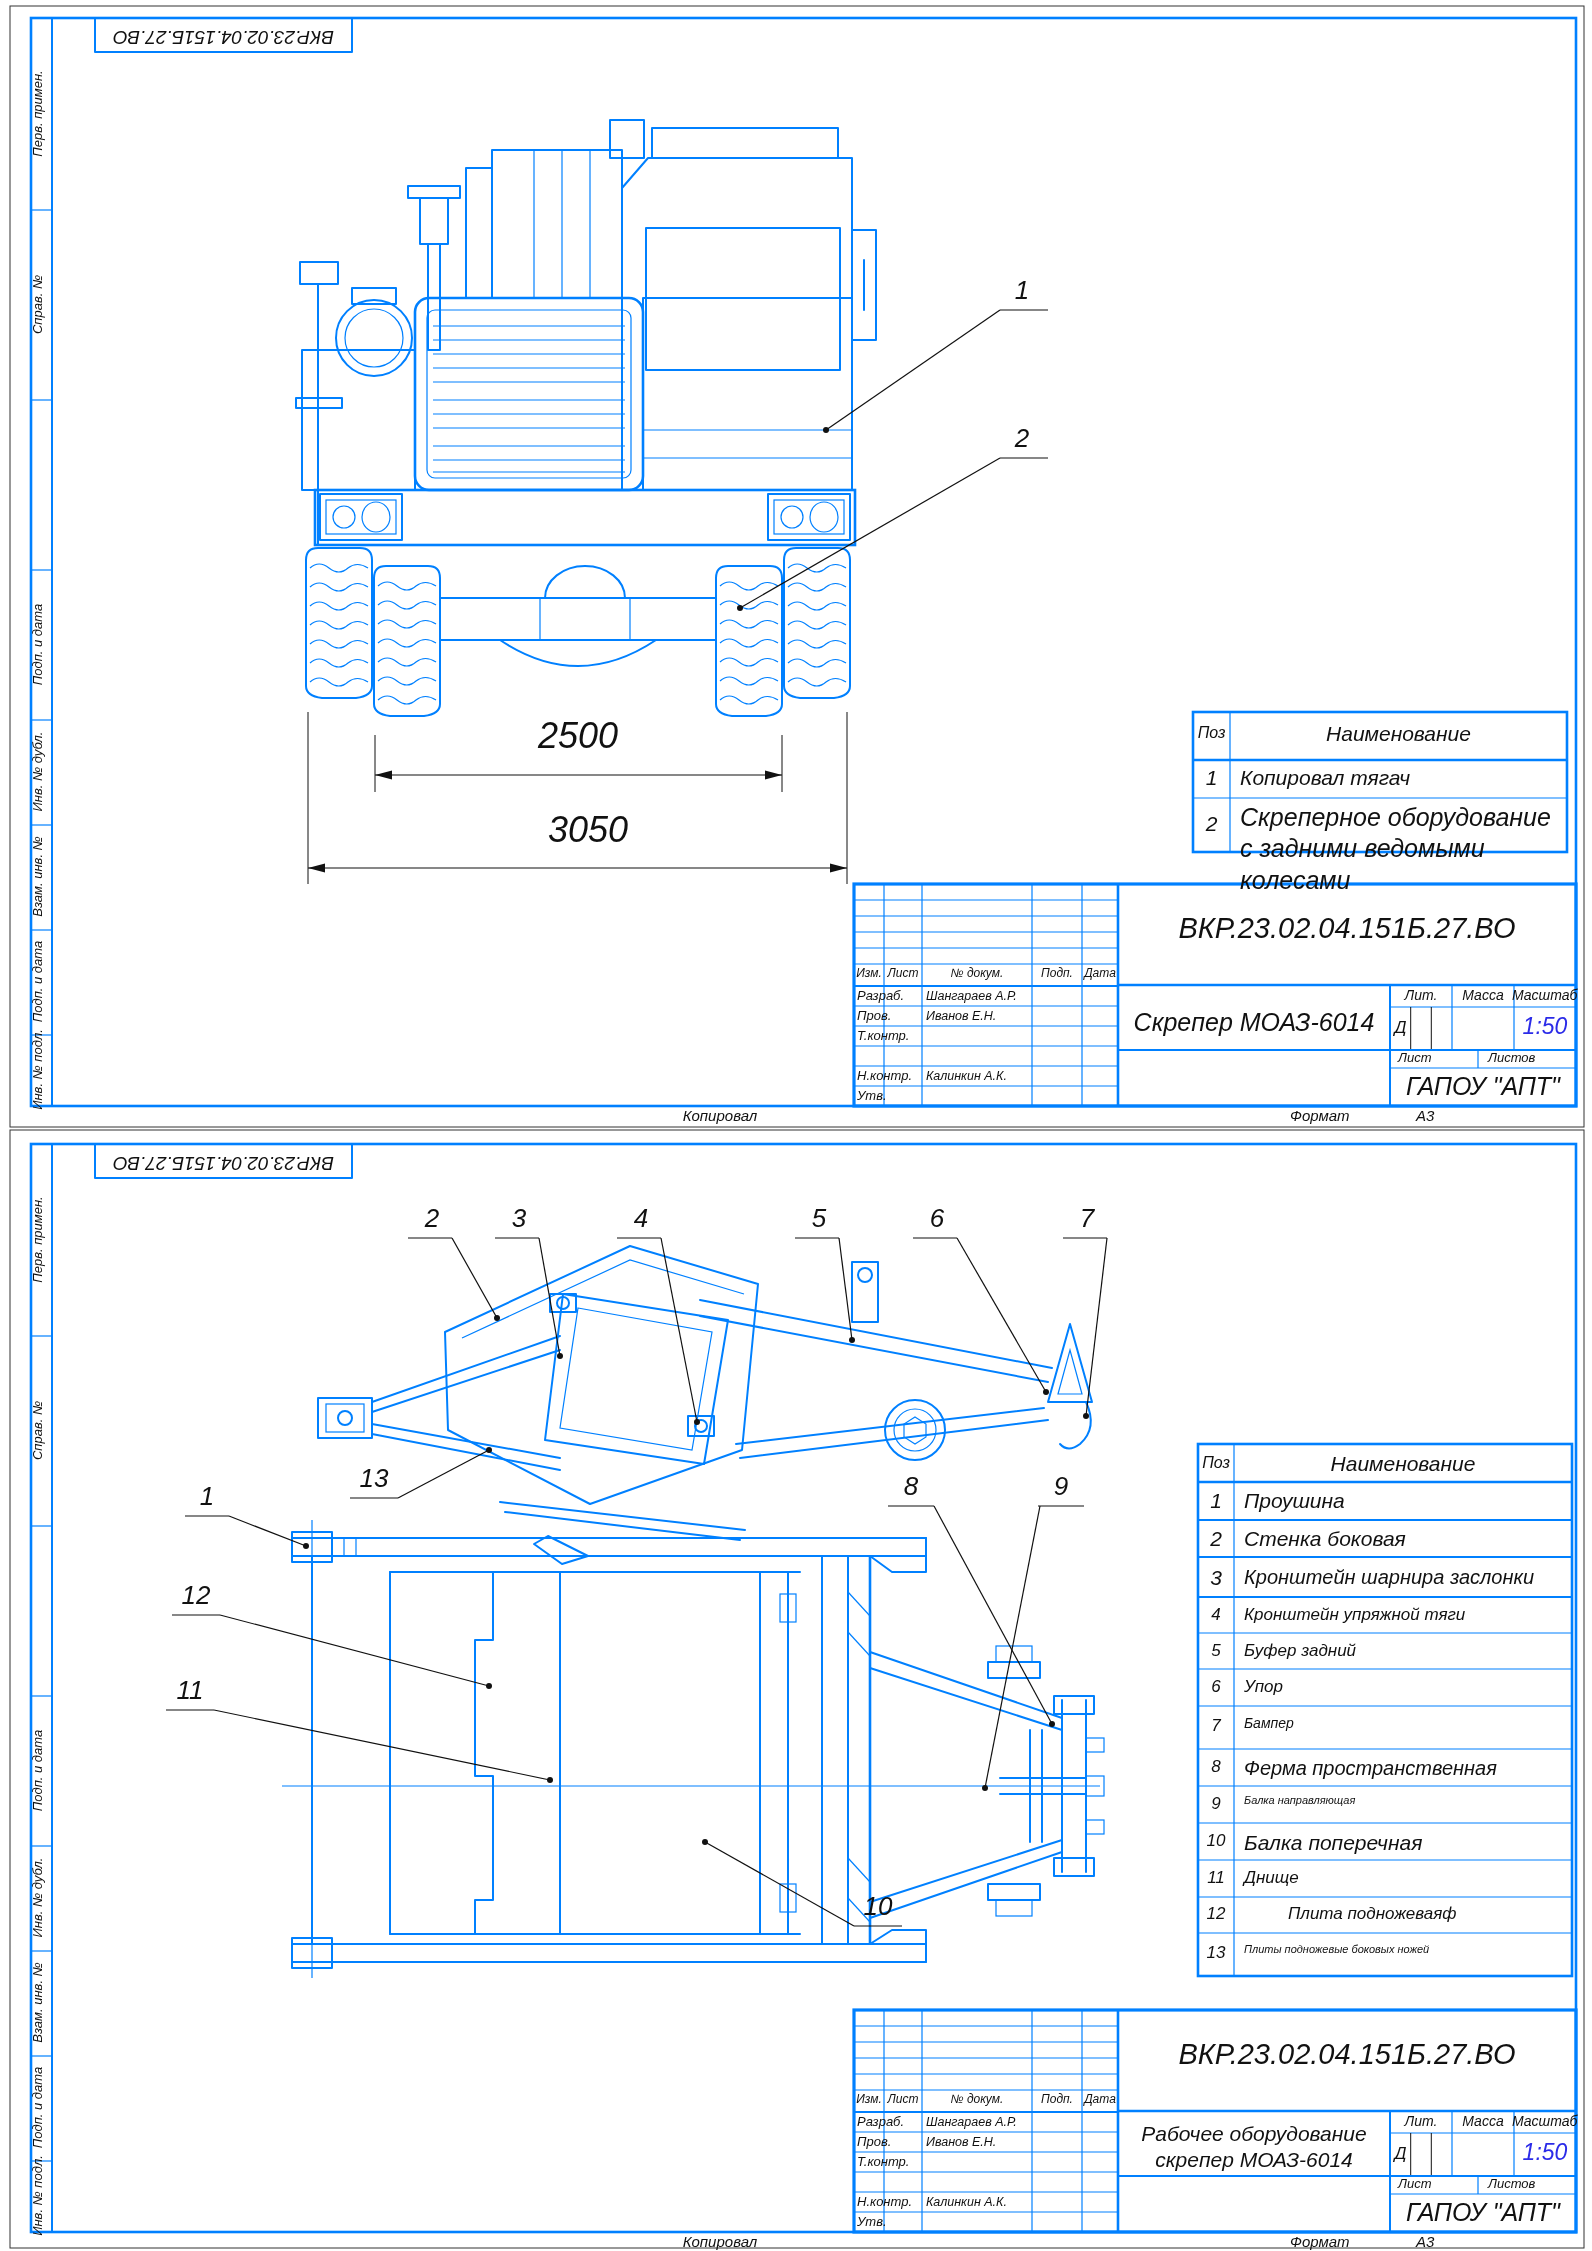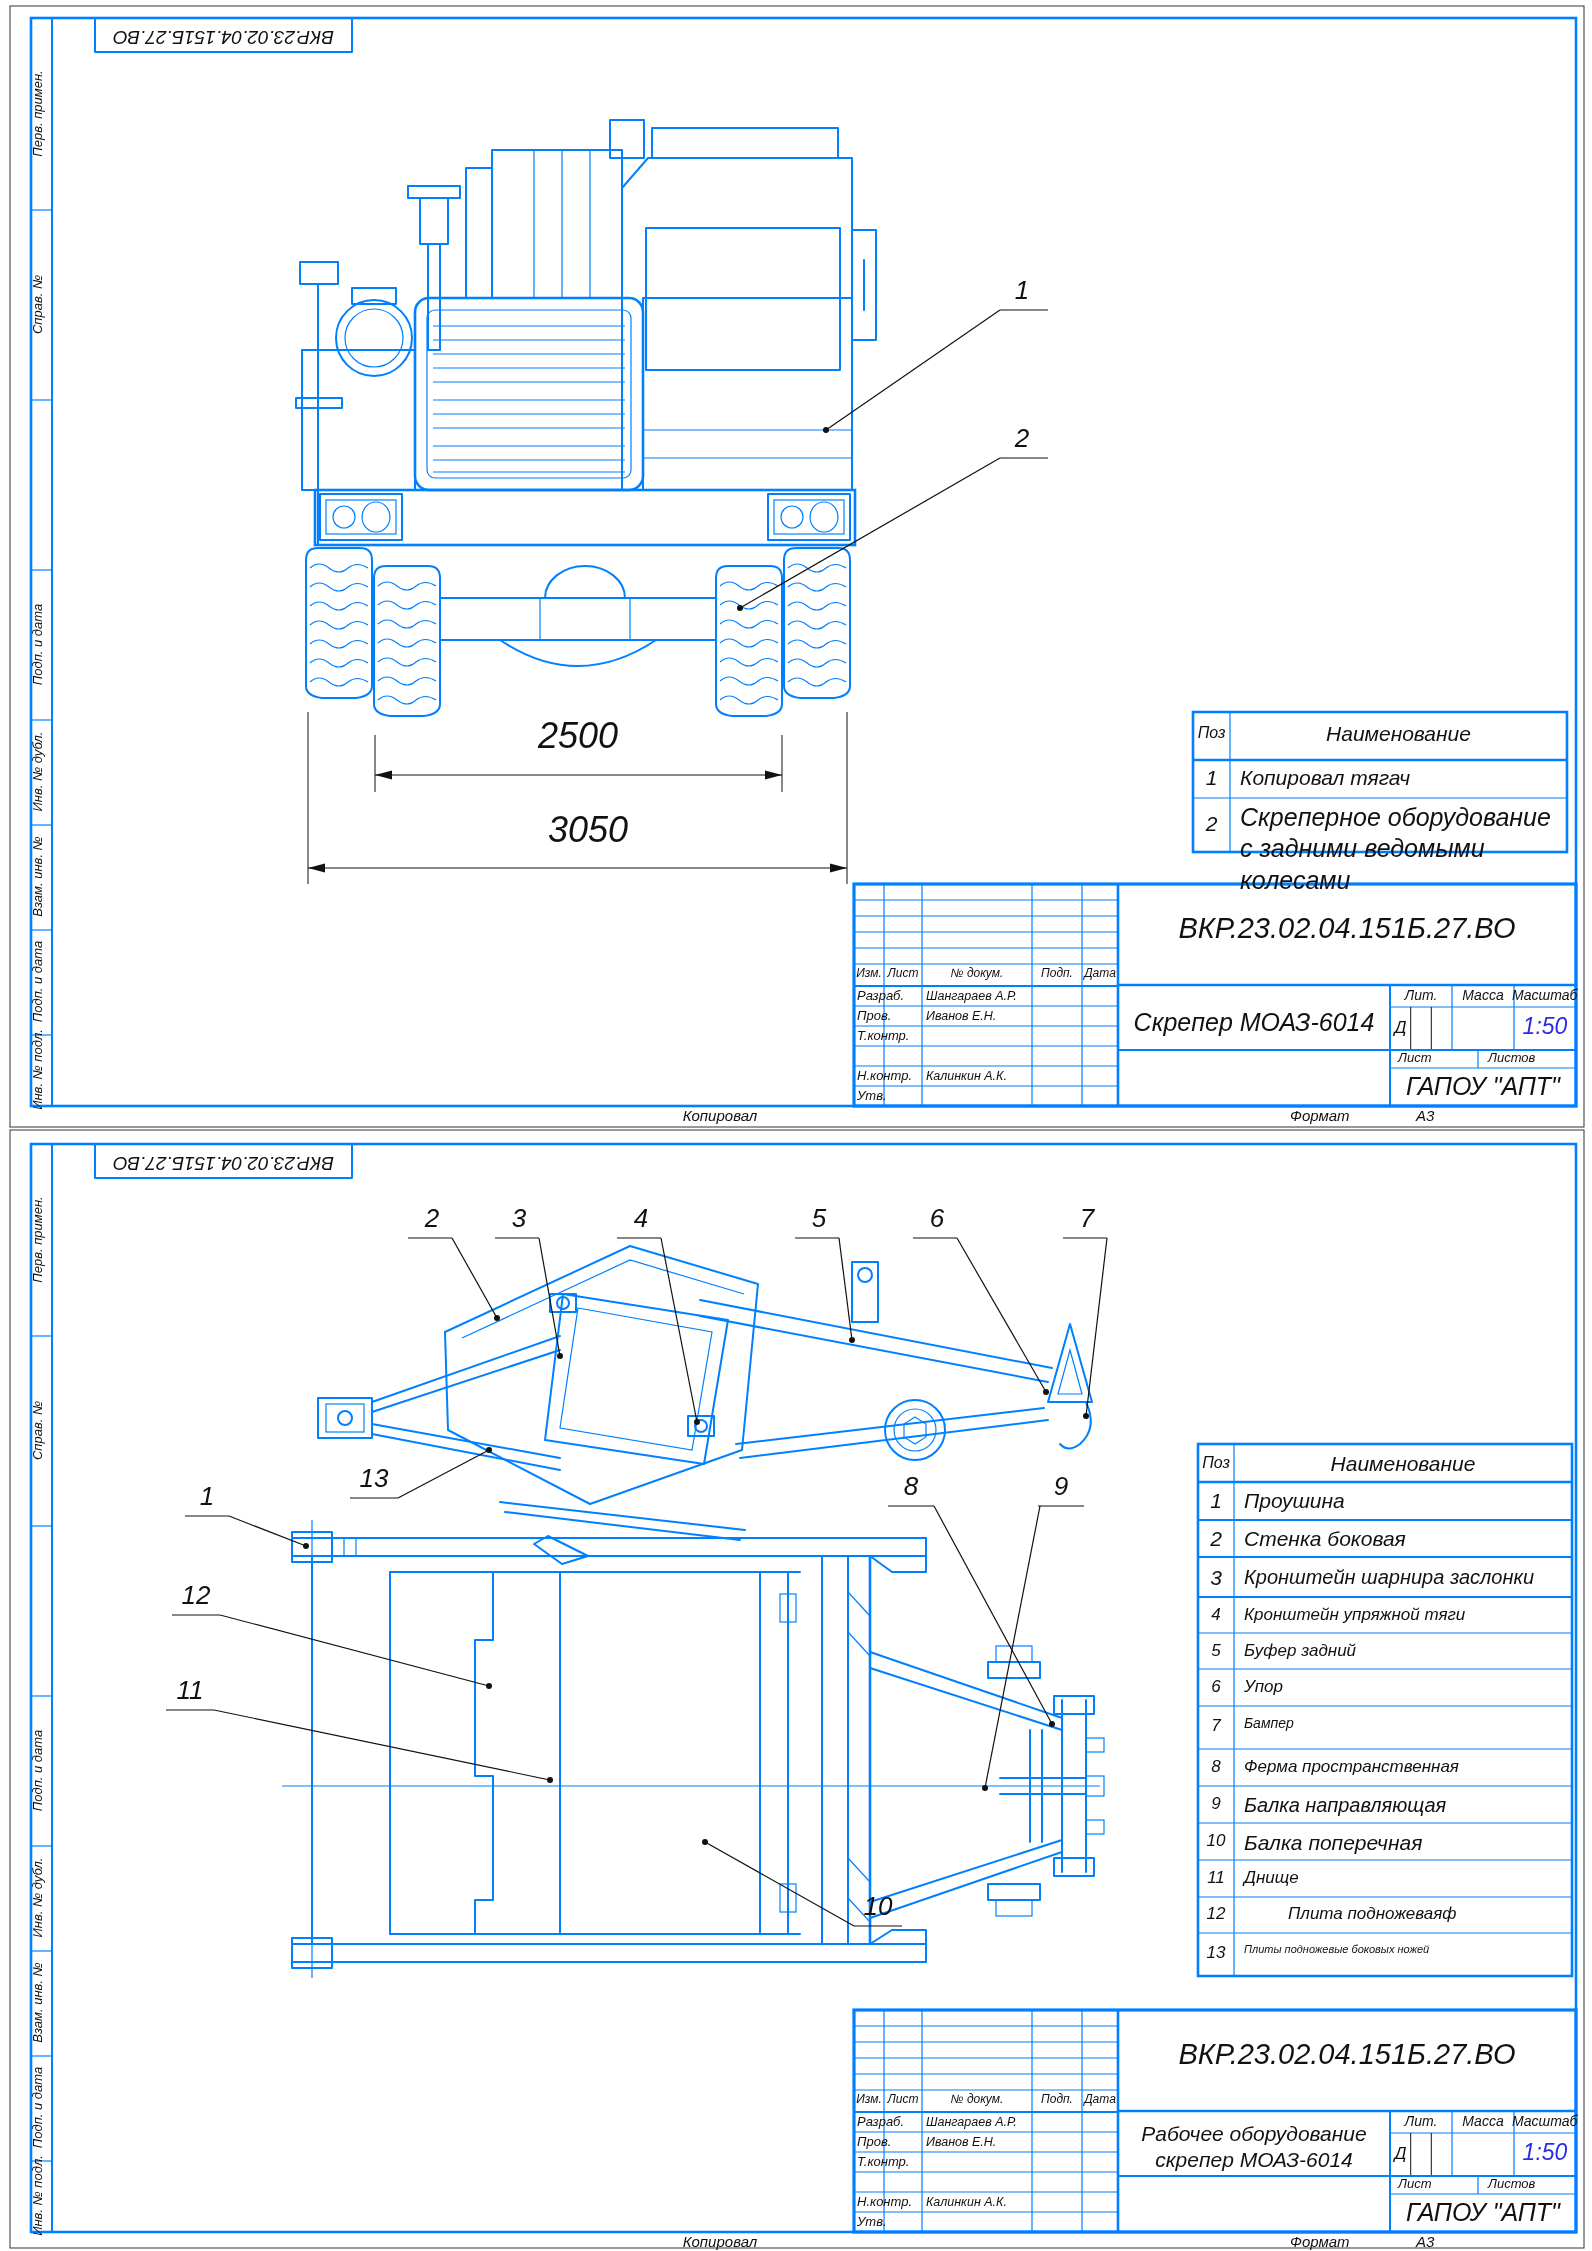--- a/index.html
+++ b/index.html
@@ -498,23 +498,23 @@
 <div class="t" style="left:1244px;top:1566px;width:324px;font-size:20px;">Кронштейн шарнира заслонки</div>
 <div class="t c" style="left:1198px;top:1605px;width:36px;font-size:17px;">4</div>
 <div class="t" style="left:1244px;top:1605px;width:324px;font-size:17px;">Кронштейн упряжной тяги</div>
 <div class="t c" style="left:1198px;top:1641px;width:36px;font-size:17px;">5</div>
 <div class="t" style="left:1244px;top:1641px;width:324px;font-size:17px;">Буфер задний</div>
 <div class="t c" style="left:1198px;top:1677px;width:36px;font-size:17px;">6</div>
 <div class="t" style="left:1244px;top:1677px;width:324px;font-size:17px;">Упор</div>
 <div class="t c" style="left:1198px;top:1716px;width:36px;font-size:17px;">7</div>
 <div class="t" style="left:1244px;top:1716px;width:324px;font-size:14px;">Бампер</div>
 <div class="t c" style="left:1198px;top:1757px;width:36px;font-size:17px;">8</div>
-<div class="t" style="left:1244px;top:1757px;width:324px;font-size:17px;">Ферма пространственная</div>
+<div class="t" style="left:1244px;top:1757px;width:324px;font-size:20px;">Ферма пространственная</div>
 <div class="t c" style="left:1198px;top:1794px;width:36px;font-size:17px;">9</div>
-<div class="t" style="left:1244px;top:1794px;width:324px;font-size:20px;">Балка направляющая</div>
+<div class="t" style="left:1244px;top:1794px;width:324px;font-size:11px;">Балка направляющая</div>
 <div class="t c" style="left:1198px;top:1831px;width:36px;font-size:17px;">10</div>
 <div class="t" style="left:1244px;top:1831px;width:324px;font-size:21px;">Балка поперечная</div>
 <div class="t c" style="left:1198px;top:1868px;width:36px;font-size:17px;">11</div>
 <div class="t" style="left:1244px;top:1868px;width:324px;font-size:17px;">Днище</div>
 <div class="t c" style="left:1198px;top:1904px;width:36px;font-size:17px;">12</div>
 <div class="t" style="left:1244px;top:1904px;width:324px;font-size:17px;margin-left:44px;">Плита подножеваяф</div>
 <div class="t c" style="left:1198px;top:1943px;width:36px;font-size:17px;">13</div>
 <div class="t" style="left:1244px;top:1943px;width:324px;font-size:11px;">Плиты подножевые боковых ножей</div>
 
 <div class="t c" style="left:1122px;top:2030px;width:450px;height:48px;font-size:29px;line-height:48px;">ВКР.23.02.04.151Б.27.ВО</div>

